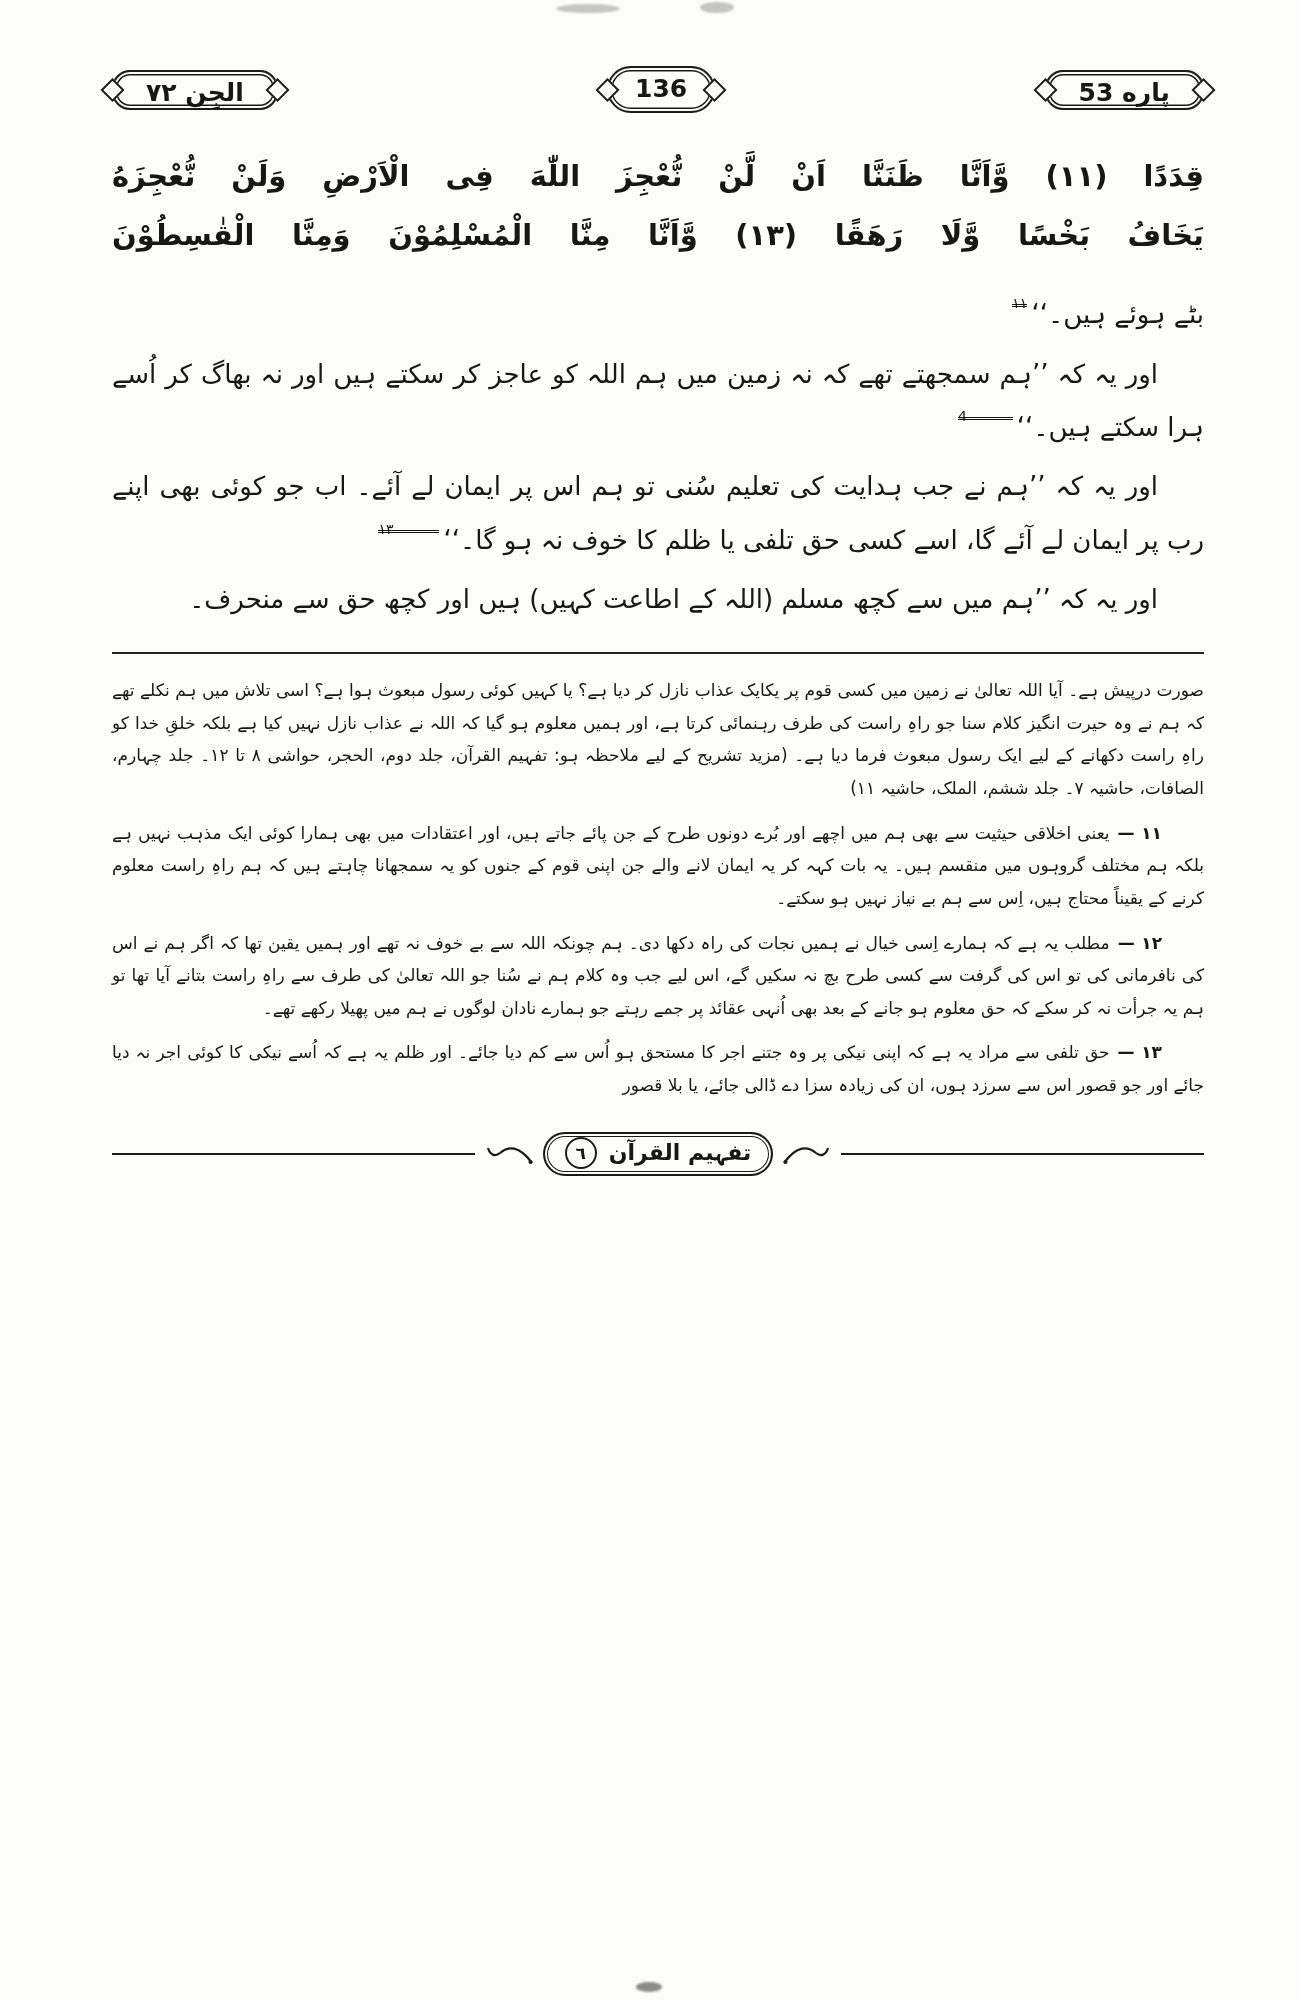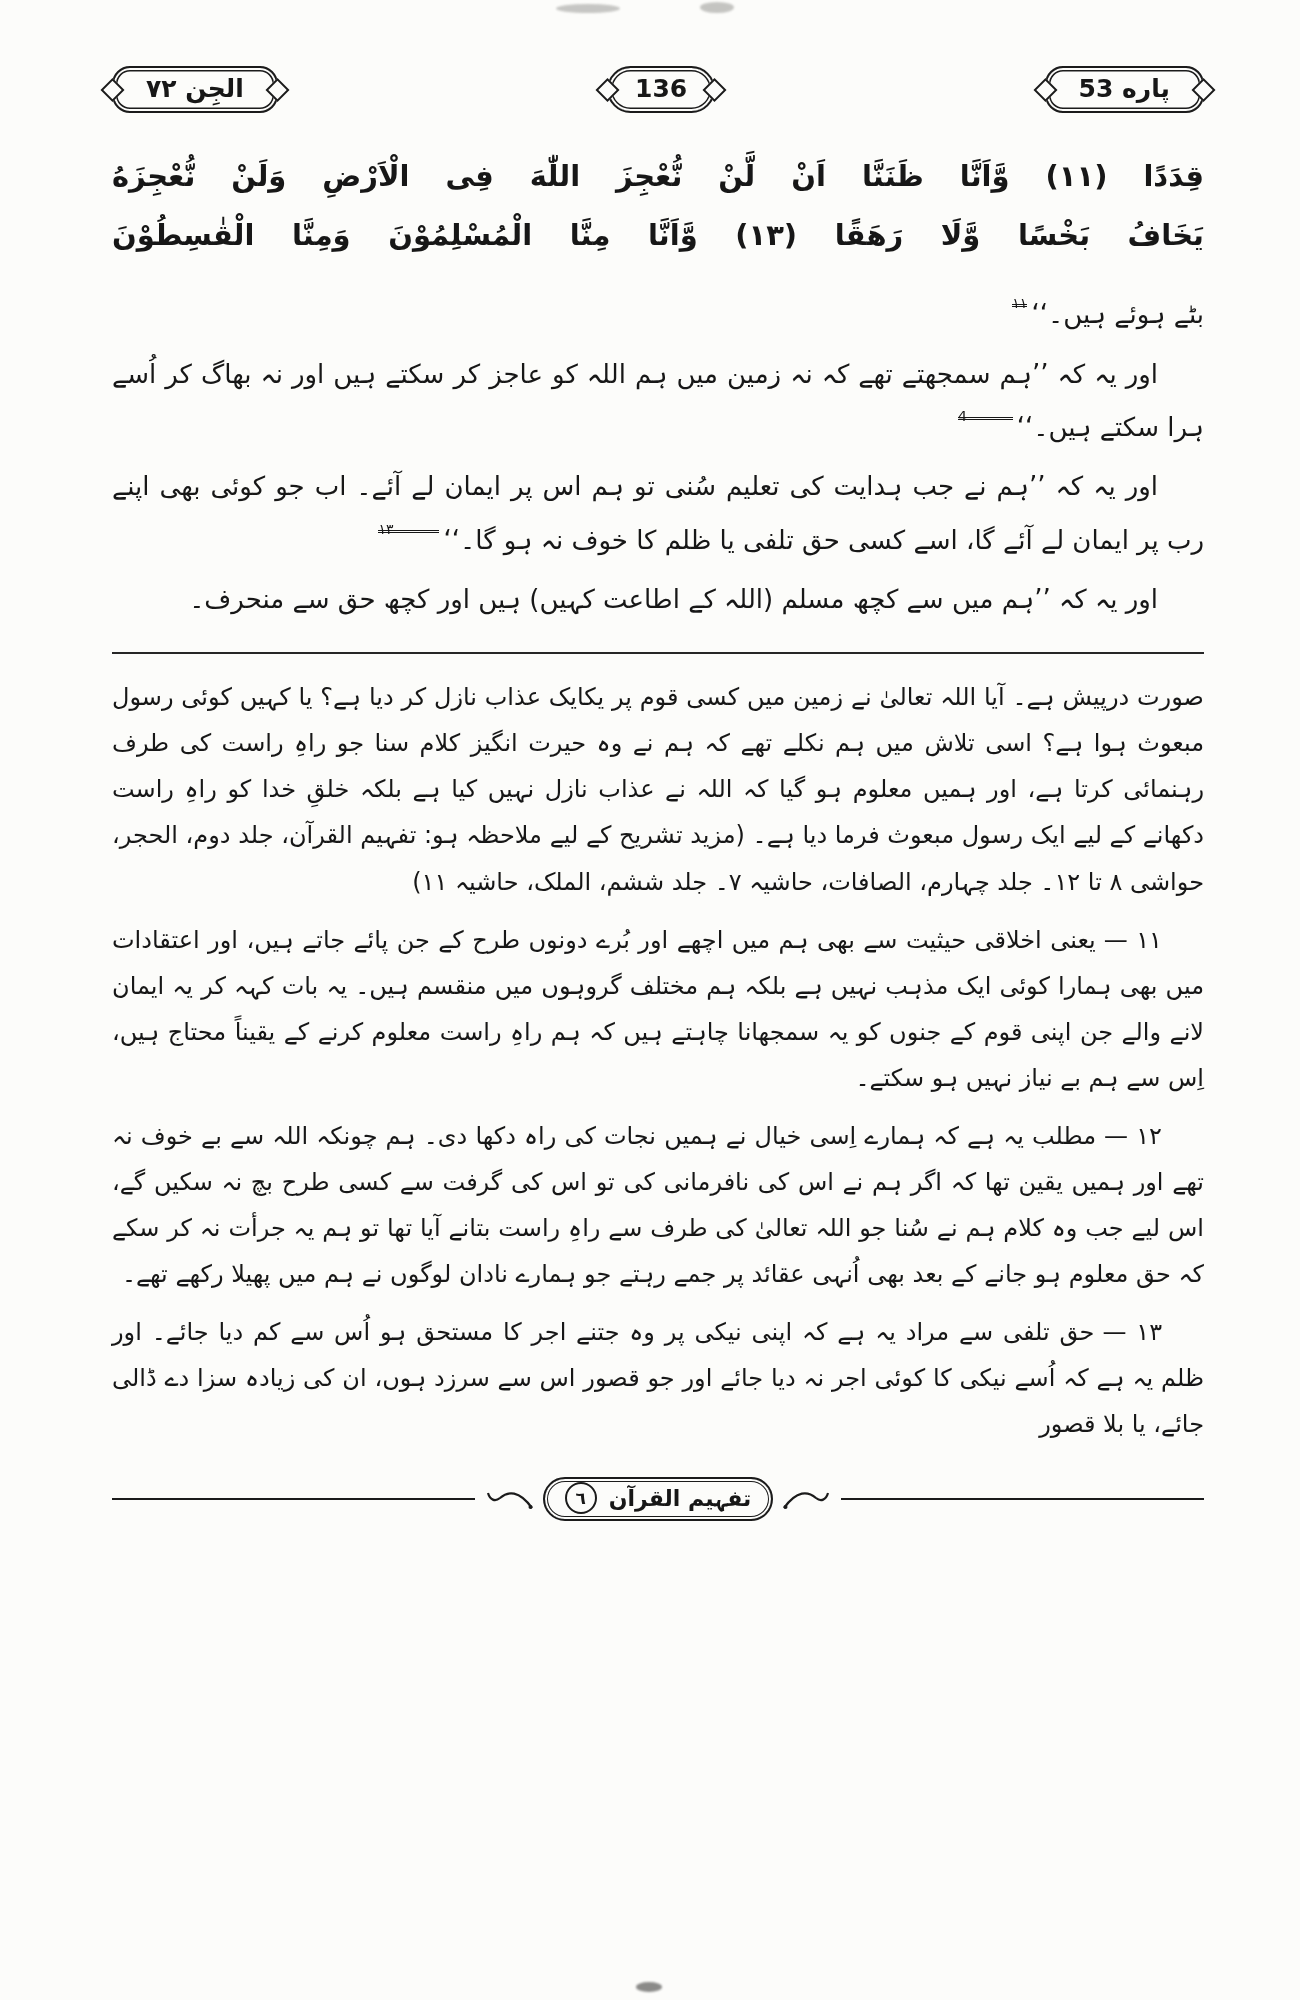--- a/index.html
+++ b/index.html
@@ -25,21 +25,21 @@
 
   
   .page-header {
     display: flex; justify-content: space-between; align-items: center;
   }
   .cartouche {
     position: relative;
     border: 2px solid #1b1b1b;
     border-radius: 18px;
     box-shadow: inset 0 0 0 2px #fcfcfa, inset 0 0 0 3.5px #1b1b1b;
-    padding: 5px 32px 7px;
+    padding: 5px 32px 0;
     font-size: 25px; font-weight: 700;
     line-height: 1.25;
     background: #fcfcfa;
     white-space: nowrap;
   }
   .cartouche::before, .cartouche::after {
     content: ""; position: absolute; top: 50%;
     width: 13px; height: 13px;
     background: #fcfcfa; border: 2px solid #1b1b1b;
     transform: translateY(-50%) rotate(45deg);
@@ -72,25 +72,25 @@
   }
   .fn-ref:empty { display: none; }
 
   
   .divider {
     border: none; border-top: 2px solid #262626;
     margin: 26px 0 20px;
   }
 
   
-  .footnotes { font-size: 24px; line-height: 1.92; }
+  .footnotes { font-size: 17px; line-height: 1.92; }
   .fn { margin: 0; text-align: justify; }
   .fn + .fn { margin-top: 12px; }
   .fn.indent { text-indent: 42px; }
-  .fn-num { font-weight: 400; margin-left: 8px; white-space: nowrap; }
+  .fn-num { font-weight: 700; margin-left: 8px; white-space: nowrap; }
   .fn-num:empty { display: none; margin: 0; }
 
   
   .footer { display: flex; align-items: center; margin-top: 30px; }
   .frule { flex: 1 1 auto; border-top: 2px solid #1b1b1b; height: 0; }
   .emblem { display: flex; align-items: center; gap: 10px; padding: 0 12px; }
   .emblem-core {
     display: flex; align-items: center; gap: 12px;
     border: 2px solid #1b1b1b; border-radius: 30px;
     box-shadow: inset 0 0 0 2px #fcfcfa, inset 0 0 0 3px #1b1b1b;

